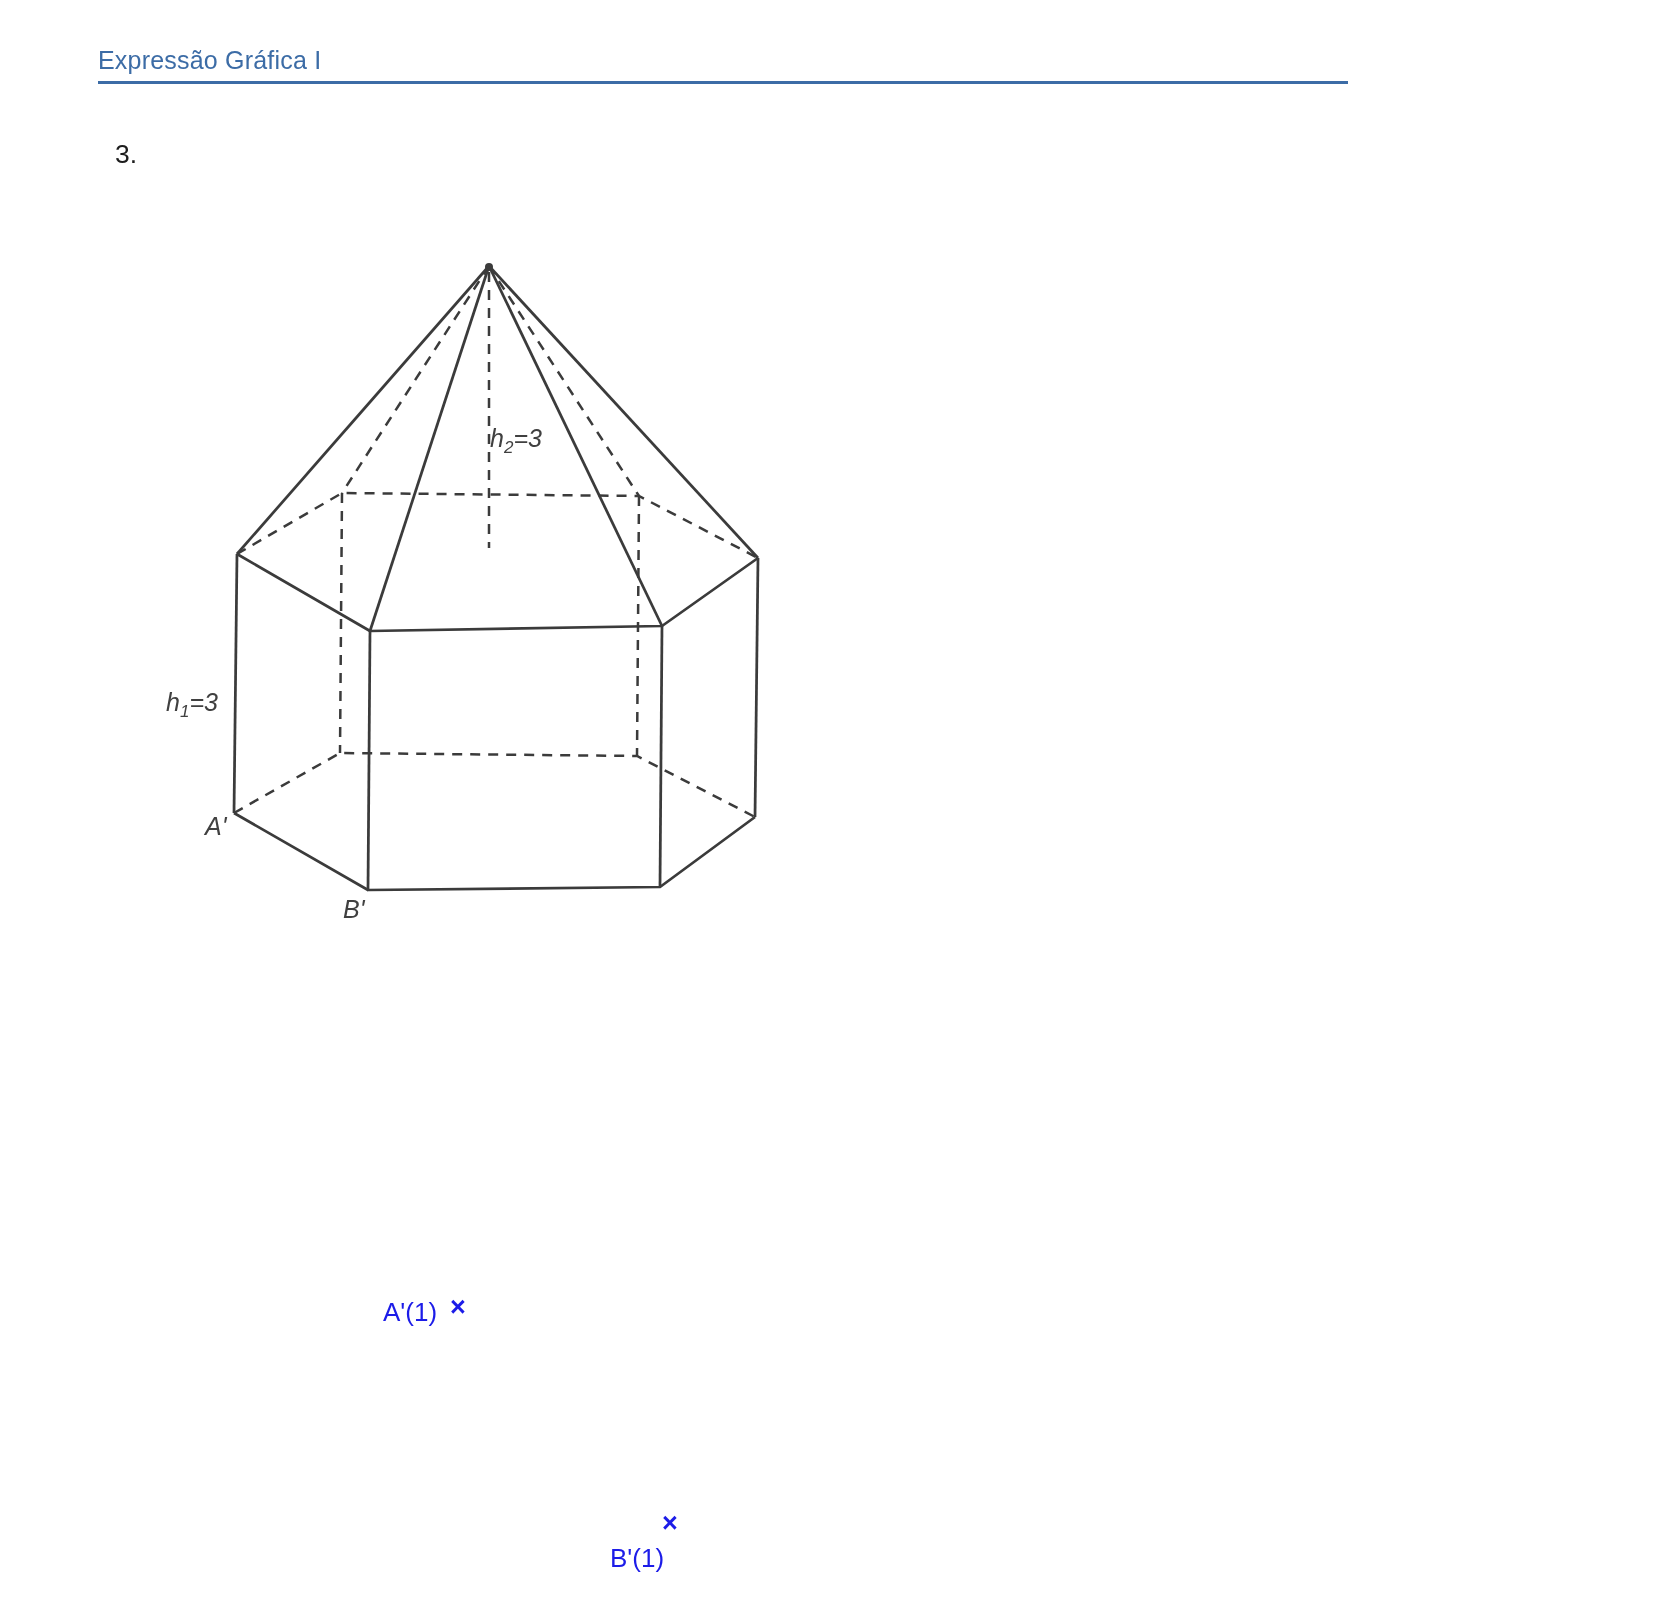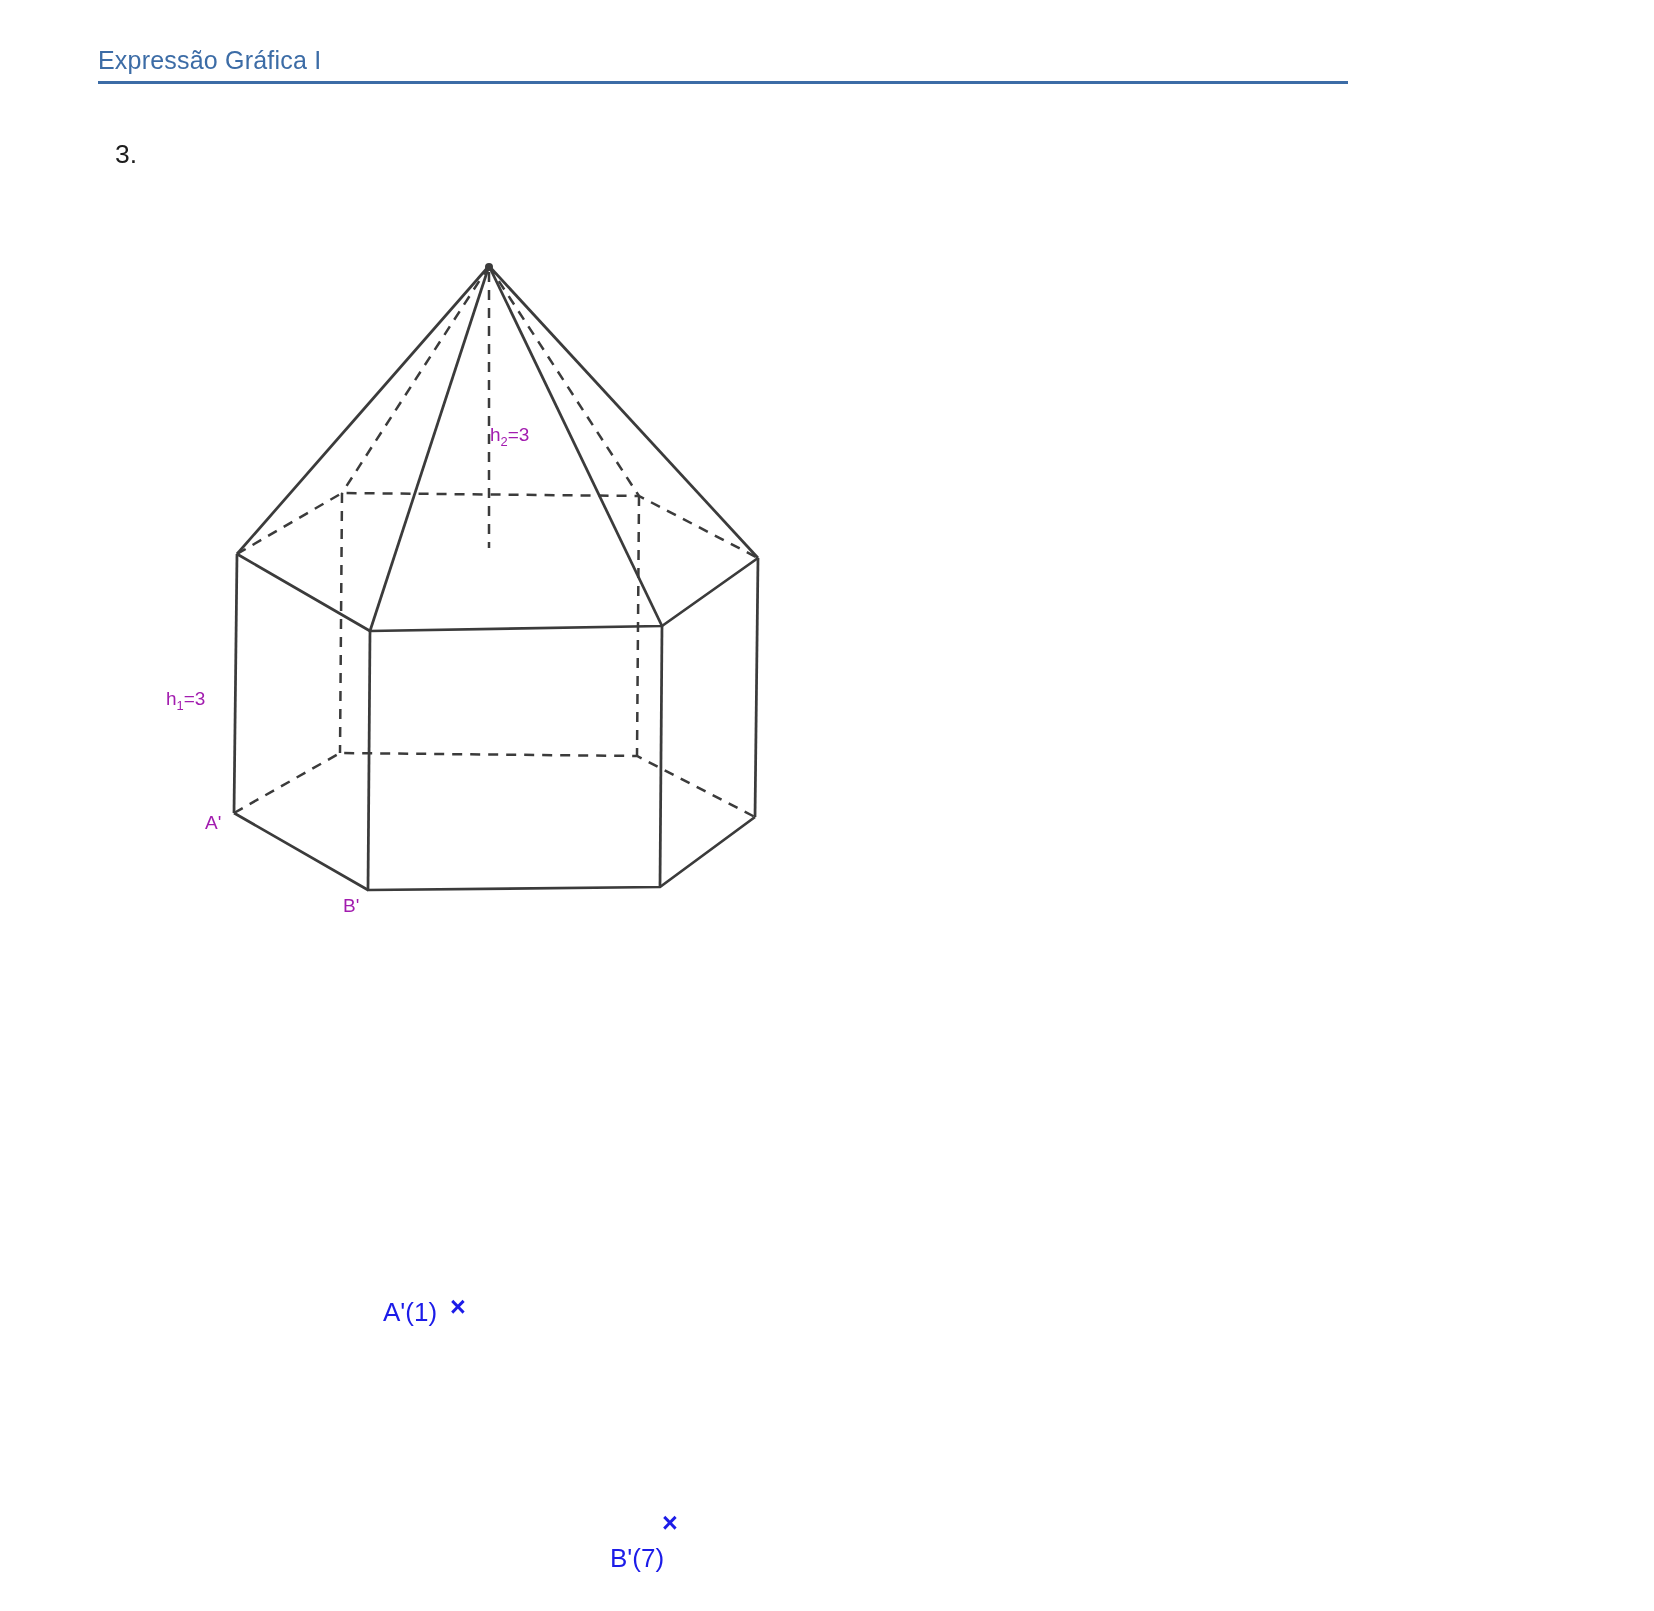--- a/index.html
+++ b/index.html
@@ -65,23 +65,24 @@
   
   svg.figure {
     position: absolute;
     left: 0;
     top: 0;
     width: 1654px;
     height: 1611px;
   }
   .fig-label {
     position: absolute;
-    font-size: 19px;
-    color: #a21caf;
+    font-size: 25px;
+    color: #404040;
     white-space: nowrap;
+    font-style: italic;
   }
   .fig-label sub { font-size: 0.68em; }
   .lbl-h2 { left: 490px; top: 424px; }
   .lbl-h1 { left: 166px; top: 688px; }
   .lbl-va { left: 205px; top: 812px; }
   .lbl-vb { left: 343px; top: 895px; }
 
   
   .blue-ann {
     position: absolute;
@@ -153,15 +154,15 @@
   </div>
   <div class="fig-label lbl-h1">
     <span>h</span><sub>1</sub><span>=3</span>
   </div>
   <div class="fig-label lbl-va">A'</div>
   <div class="fig-label lbl-vb">B'</div>
 
   <div class="blue-ann ann-label ann-a-label">A'(1)</div>
   <div class="blue-ann ann-marker ann-a-marker">×</div>
   <div class="blue-ann ann-marker ann-b-marker">×</div>
-  <div class="blue-ann ann-label ann-b-label">B'(7)</div>
+  <div class="blue-ann ann-label ann-b-label">B'(1)</div>
 
 </div>
 
 </body></html>

